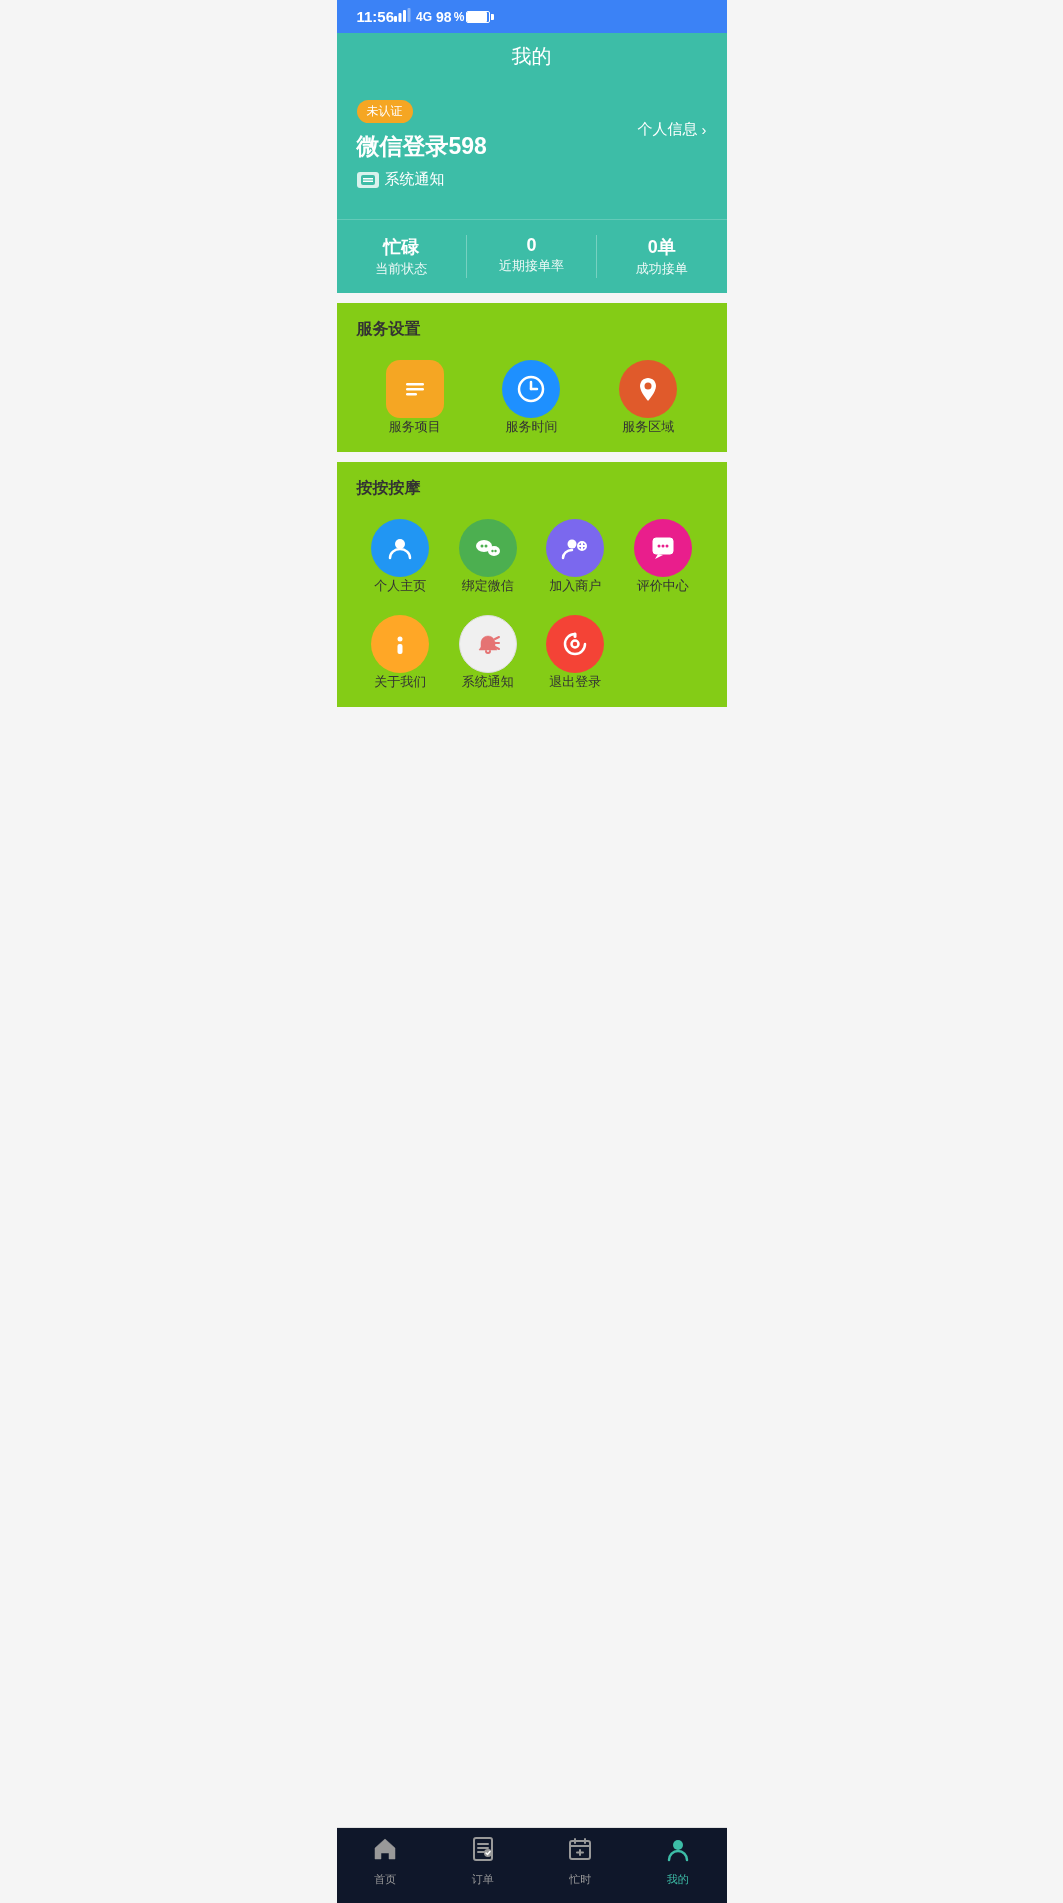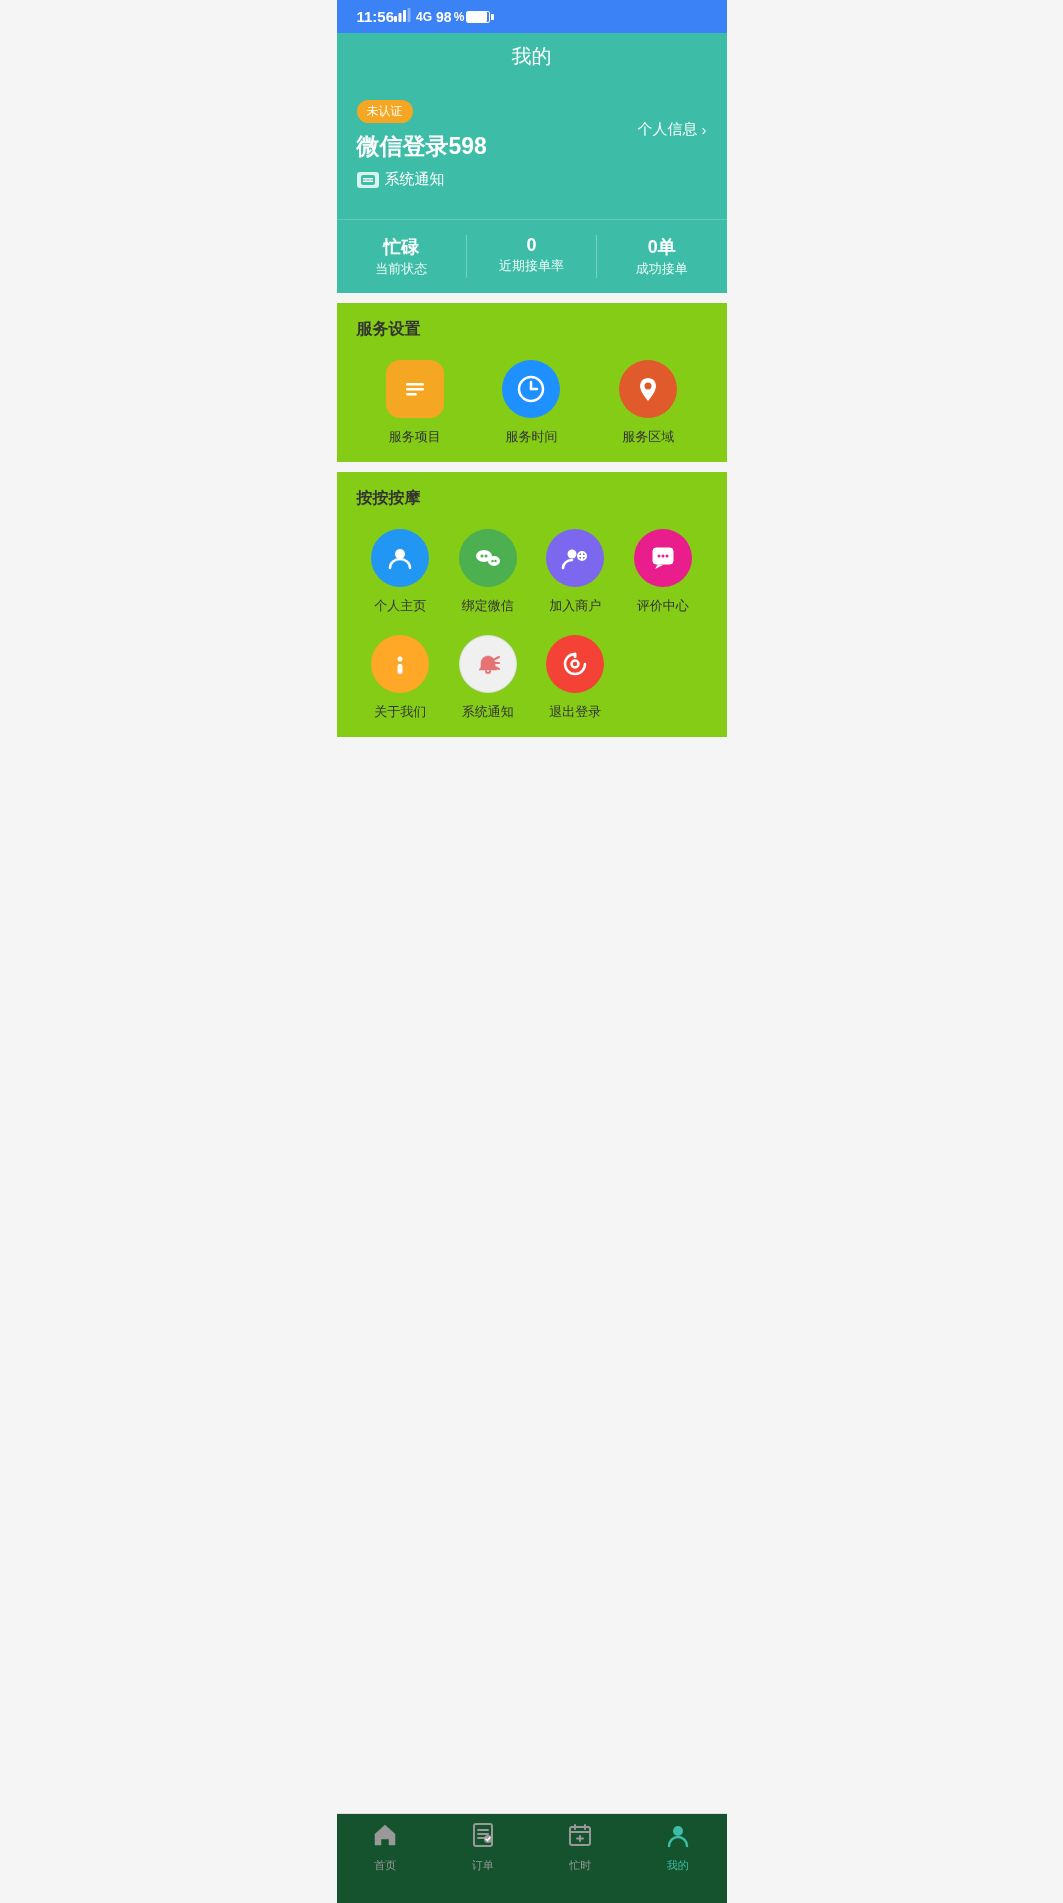--- a/index.html
+++ b/index.html
@@ -162,21 +162,20 @@
     }
     .icon-grid-4 {
       display: grid;
       grid-template-columns: repeat(4, 1fr);
       gap: 20px 0;
     }
     .icon-item {
       display: flex;
       flex-direction: column;
       align-items: center;
-      gap: 10px;
       cursor: pointer;
     }
     .icon-item-label {
       font-size: 13px;
       color: #333;
       text-align: center;
     }
     .icon-circle {
       width: 58px;
       height: 58px;
@@ -198,25 +197,25 @@
       font-size: 26px;
     }
 
     
     .bottom-nav {
       position: fixed;
       bottom: 0;
       left: 50%;
       transform: translateX(-50%);
       width: 390px;
-      background: #14532d;
+      background: #0f172a;
       border-top: 1px solid #e0e0e0;
       display: flex;
       justify-content: space-around;
-      padding: 8px 0 30px;
+      padding: 8px 0 16px;
     }
     .nav-item {
       display: flex;
       flex-direction: column;
       align-items: center;
       gap: 4px;
       cursor: pointer;
       flex: 1;
     }
     .nav-icon {

